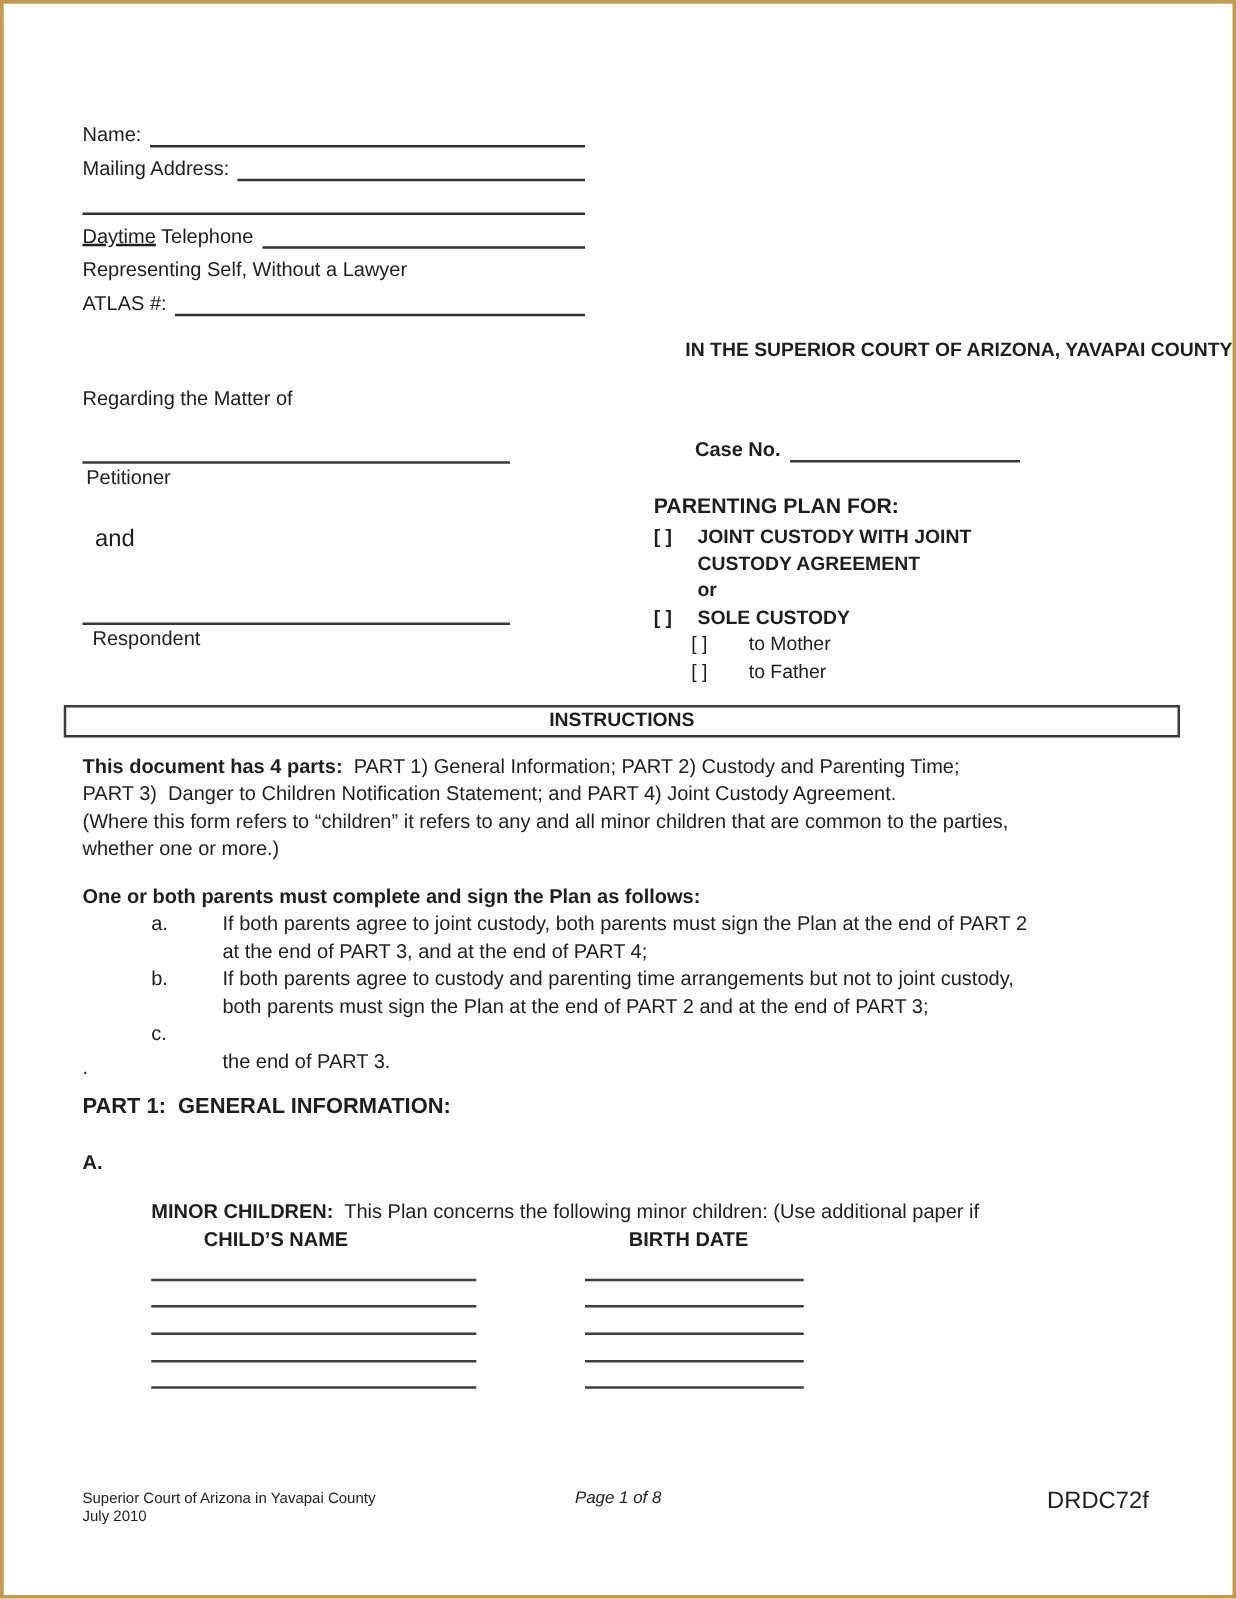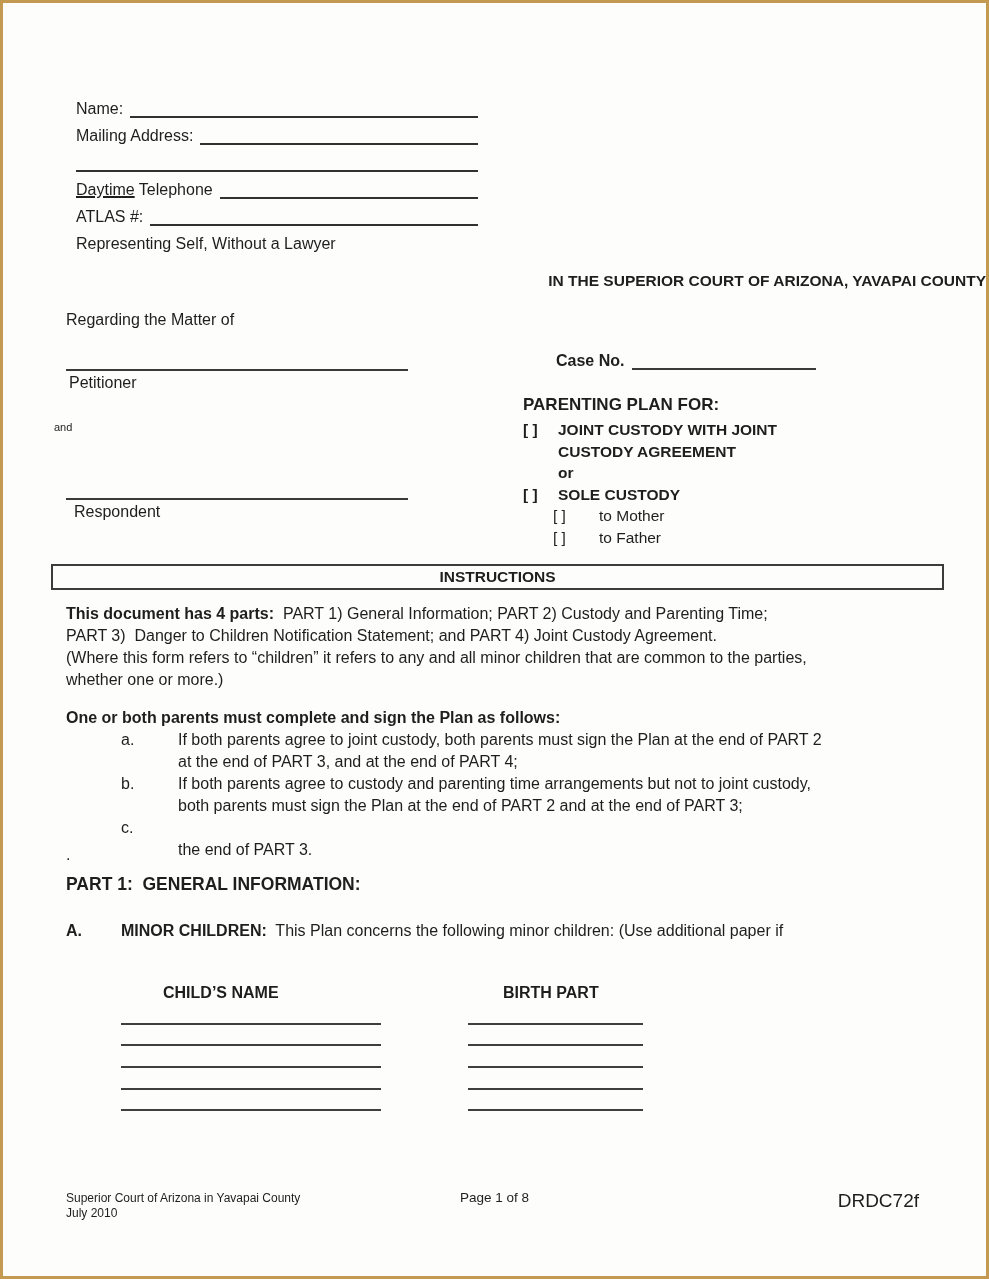--- a/index.html
+++ b/index.html
@@ -5,33 +5,33 @@
   html,body{margin:0;padding:0;background:#fff;}
   .page{
     position:relative;width:989px;height:1279px;box-sizing:border-box;
     background:#fdfdfb;border:3px solid #c49a52;overflow:hidden;
     font-family:"Liberation Sans","DejaVu Sans",sans-serif;color:#1e1e1e;
   }
   .b{font-weight:bold;}
   .pre{white-space:pre;}
 
   
-  .address{position:absolute;left:63px;top:88px;width:402px;font-size:16px;margin-left:10px;}
+  .address{position:absolute;left:63px;top:88px;width:402px;font-size:16px;}
   .a-row{display:flex;align-items:flex-end;height:27px;}
   .a-row .lbl{white-space:pre;}
   .a-row .wline{flex:1;border-bottom:2px solid #313131;margin-left:7px;height:100%;}
   .a-row .wline.full{margin-left:0;}
   .u{text-decoration:underline;text-decoration-thickness:2px;}
 
   
   .court-title{position:absolute;left:0;right:0;top:269px;text-align:right;font-weight:bold;font-size:15.5px;}
   .regarding{position:absolute;left:63px;top:308px;font-size:16px;}
   .pline1{position:absolute;left:63px;top:366px;width:342px;border-top:2px solid #3a3a3a;}
   .petitioner{position:absolute;left:66px;top:371px;font-size:16px;}
-  .and-lbl{position:absolute;left:51px;top:418px;font-size:11px;}
+  .and-lbl{position:absolute;left:73px;top:418px;font-size:19px;}
   .pline2{position:absolute;left:63px;top:495px;width:342px;border-top:2px solid #3a3a3a;}
   .respondent{position:absolute;left:71px;top:500px;font-size:16px;}
 
   
   .caseno{position:absolute;left:553px;top:349px;display:flex;font-size:16px;width:260px;}
   .caseno .wline{flex:1;border-bottom:2px solid #3a3a3a;margin-left:8px;}
   .plan{position:absolute;left:520px;top:392px;width:430px;}
   .plan-title{font-size:17px;font-weight:bold;margin-bottom:4px;}
   .opt-row{display:flex;font-size:15.5px;font-weight:bold;line-height:21.5px;}
   .opt-row .cb{flex:none;width:35px;white-space:pre;}
@@ -50,34 +50,34 @@
   .sign-item{display:flex;}
   .sign-item .marker{flex:none;width:112px;padding-left:55px;box-sizing:border-box;}
   .sign-item .itext{white-space:pre;}
   .stray-dot{position:absolute;left:63px;top:843px;font-size:16px;}
 
   
   .part1-heading{position:absolute;left:63px;top:871px;font-size:17.5px;font-weight:bold;white-space:pre;}
   .section-a{position:absolute;left:63px;top:913px;width:810px;font-size:16px;line-height:30px;}
   .sa-row1{display:flex;}
   .sa-row1 .marker{flex:none;width:55px;font-weight:bold;}
-  .sa-text{white-space:pre;}
+  .sa-text{white-space:pre;margin-top:39px;}
   .sa-row2{margin-left:55px;}
   .col-h{position:absolute;top:981px;font-size:16px;font-weight:bold;}
   .col-h.c1{left:160px;}
   .col-h.c2{left:500px;}
   .child-lines{position:absolute;left:118px;top:1000px;width:560px;}
   .c-row{position:relative;height:21.7px;}
   .c-line{position:absolute;bottom:0;border-bottom:2px solid #3f3f3f;}
   .c-line.name-line{left:0;width:260px;}
   .c-line.date-line{left:347px;width:175px;}
 
   
   .f-left{position:absolute;left:63px;top:1188px;font-size:12px;line-height:15px;}
-  .f-center{position:absolute;left:0;right:0;top:1187px;text-align:center;font-size:13.5px;}
+  .f-center{position:absolute;left:0;right:0;top:1187px;text-align:center;font-size:13.5px;font-style:italic;}
   .f-right{position:absolute;right:67px;top:1187px;font-size:19px;}
 </style>
 </head>
 <body>
 
 <div class="page">
 
   <div class="address">
     <div class="a-row">
       <span class="lbl">Name:</span>
@@ -88,25 +88,25 @@
       <span class="wline"></span>
     </div>
     <div class="a-row">
       <span class="wline full"></span>
     </div>
     <div class="a-row">
       <span class="lbl"><span class="u">Daytime</span><span class="pre"> Telephone</span></span>
       <span class="wline"></span>
     </div>
     <div class="a-row">
+      <span class="lbl">Representing Self, Without a Lawyer</span>
+    </div>
+    <div class="a-row">
       <span class="lbl">ATLAS #:</span>
       <span class="wline"></span>
-    </div>
-    <div class="a-row">
-      <span class="lbl">Representing Self, Without a Lawyer</span>
     </div>
   </div>
 
   <div class="court-title">IN THE SUPERIOR COURT OF ARIZONA, YAVAPAI COUNTY</div>
 
   <div class="regarding">Regarding the Matter of</div>
   <div class="pline1"></div>
   <div class="petitioner">Petitioner</div>
   <div class="and-lbl">and</div>
   <div class="pline2"></div>
@@ -163,21 +163,21 @@
 
   <div class="part1-heading">PART 1:  GENERAL INFORMATION:</div>
   <div class="section-a">
     <div class="sa-row1">
       <span class="marker">A.</span>
       <span class="sa-text"><span class="b">MINOR CHILDREN:</span><span>  This Plan concerns the following minor children: (Use additional paper if</span></span>
     </div>
   </div>
 
   <span class="col-h c1">CHILD’S NAME</span>
-  <span class="col-h c2">BIRTH PART</span>
+  <span class="col-h c2">BIRTH DATE</span>
   <div class="child-lines">
       <div class="c-row">
         <span class="c-line name-line"></span>
         <span class="c-line date-line"></span>
       </div>
       <div class="c-row">
         <span class="c-line name-line"></span>
         <span class="c-line date-line"></span>
       </div>
       <div class="c-row">

